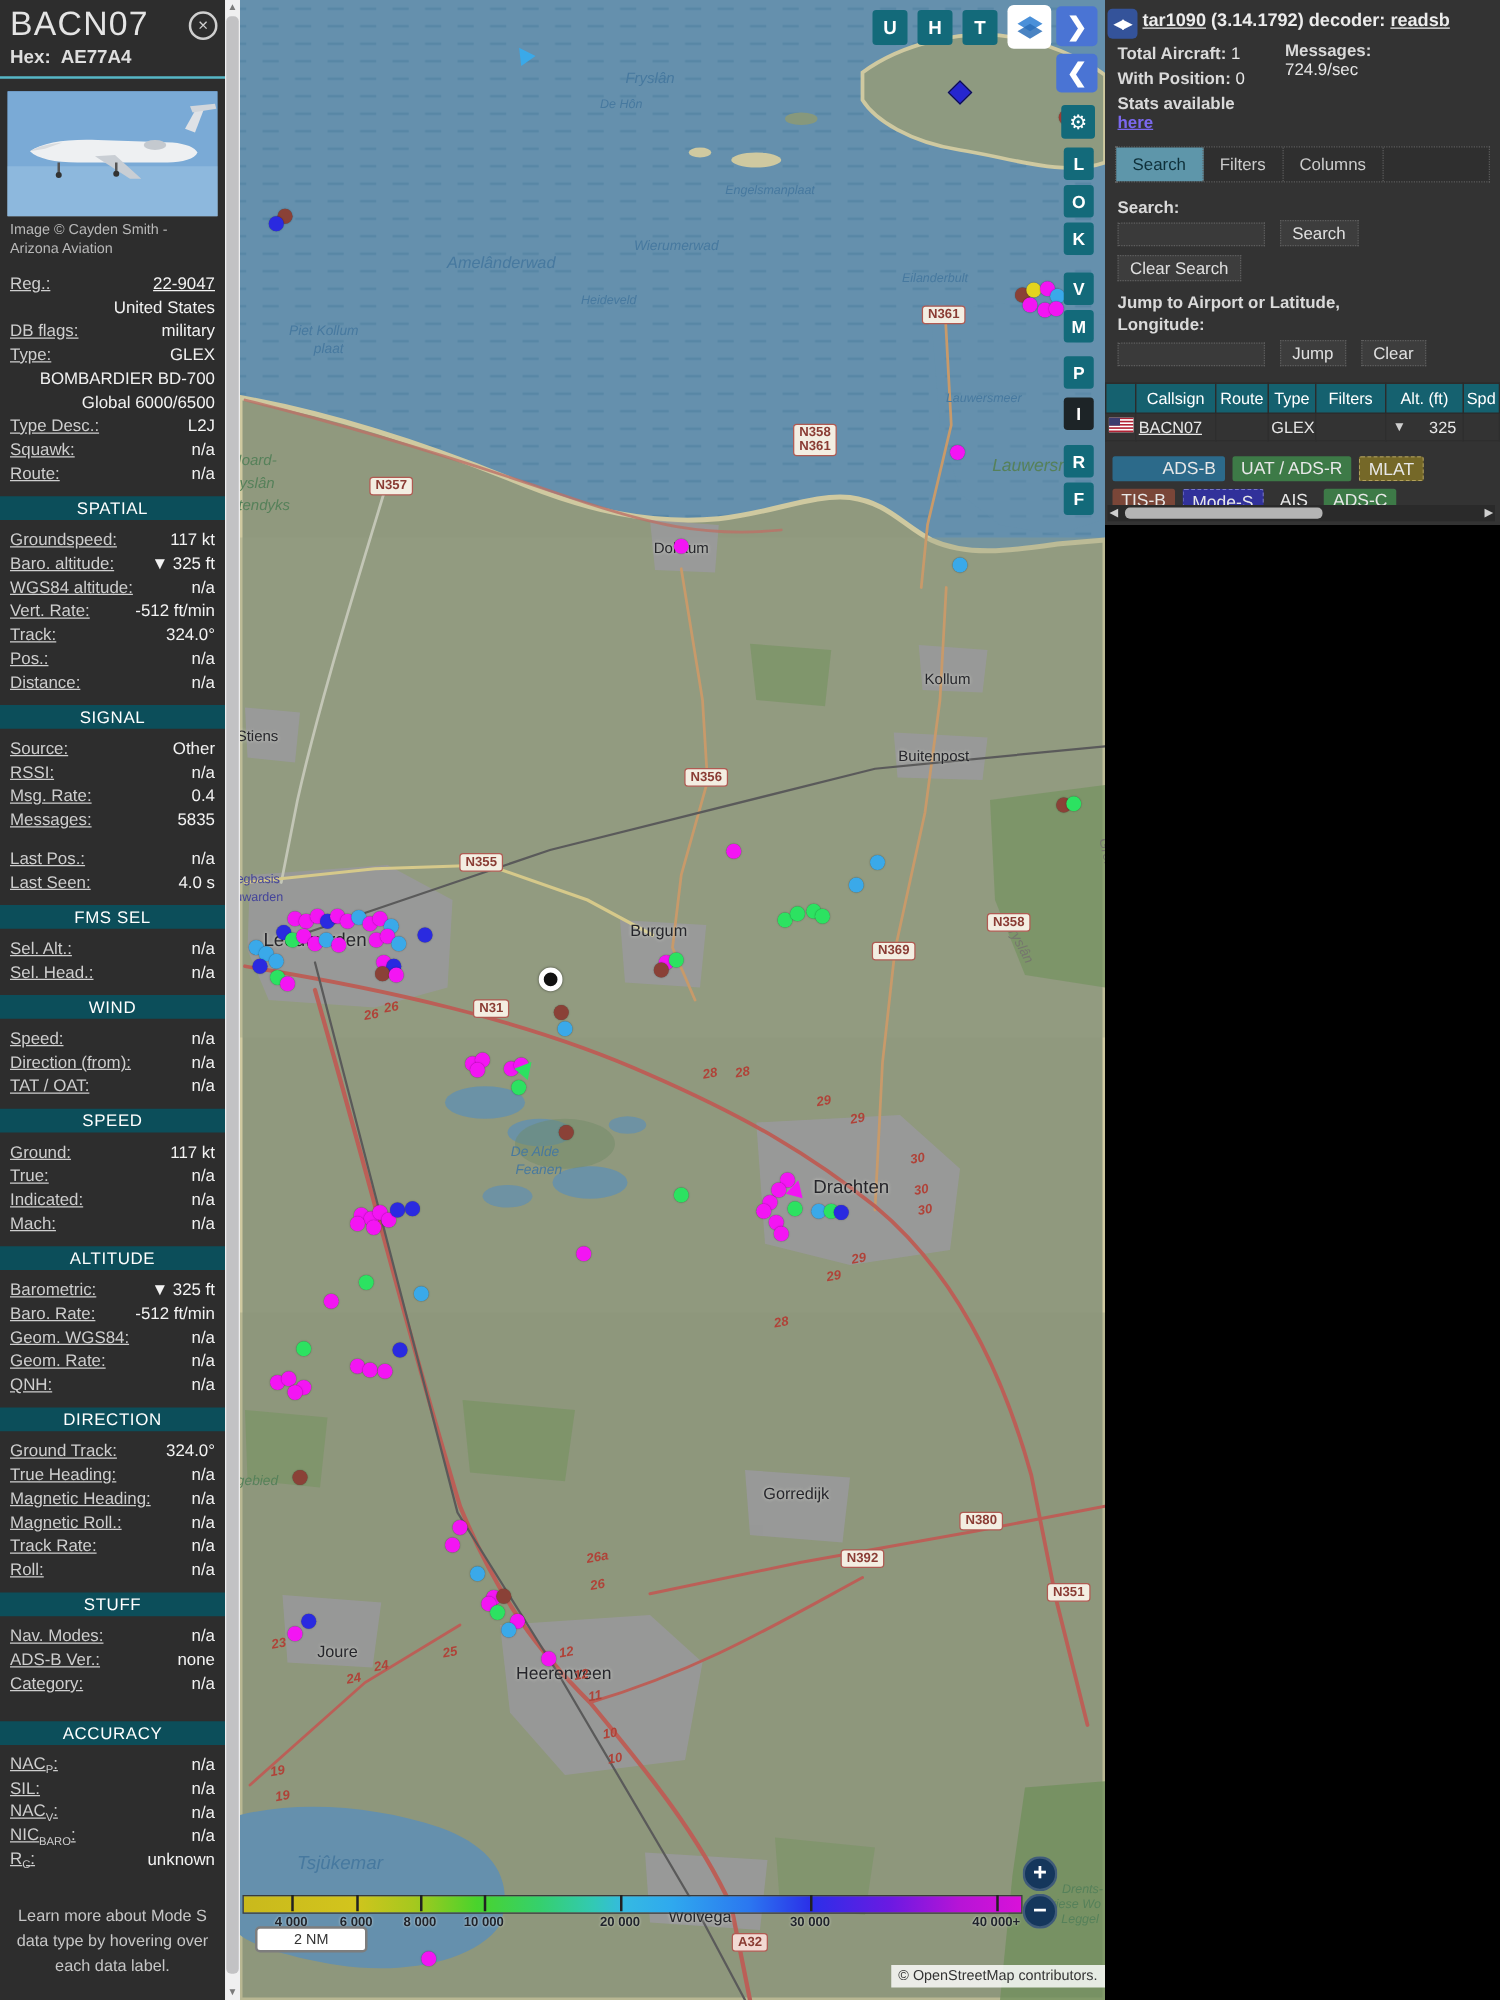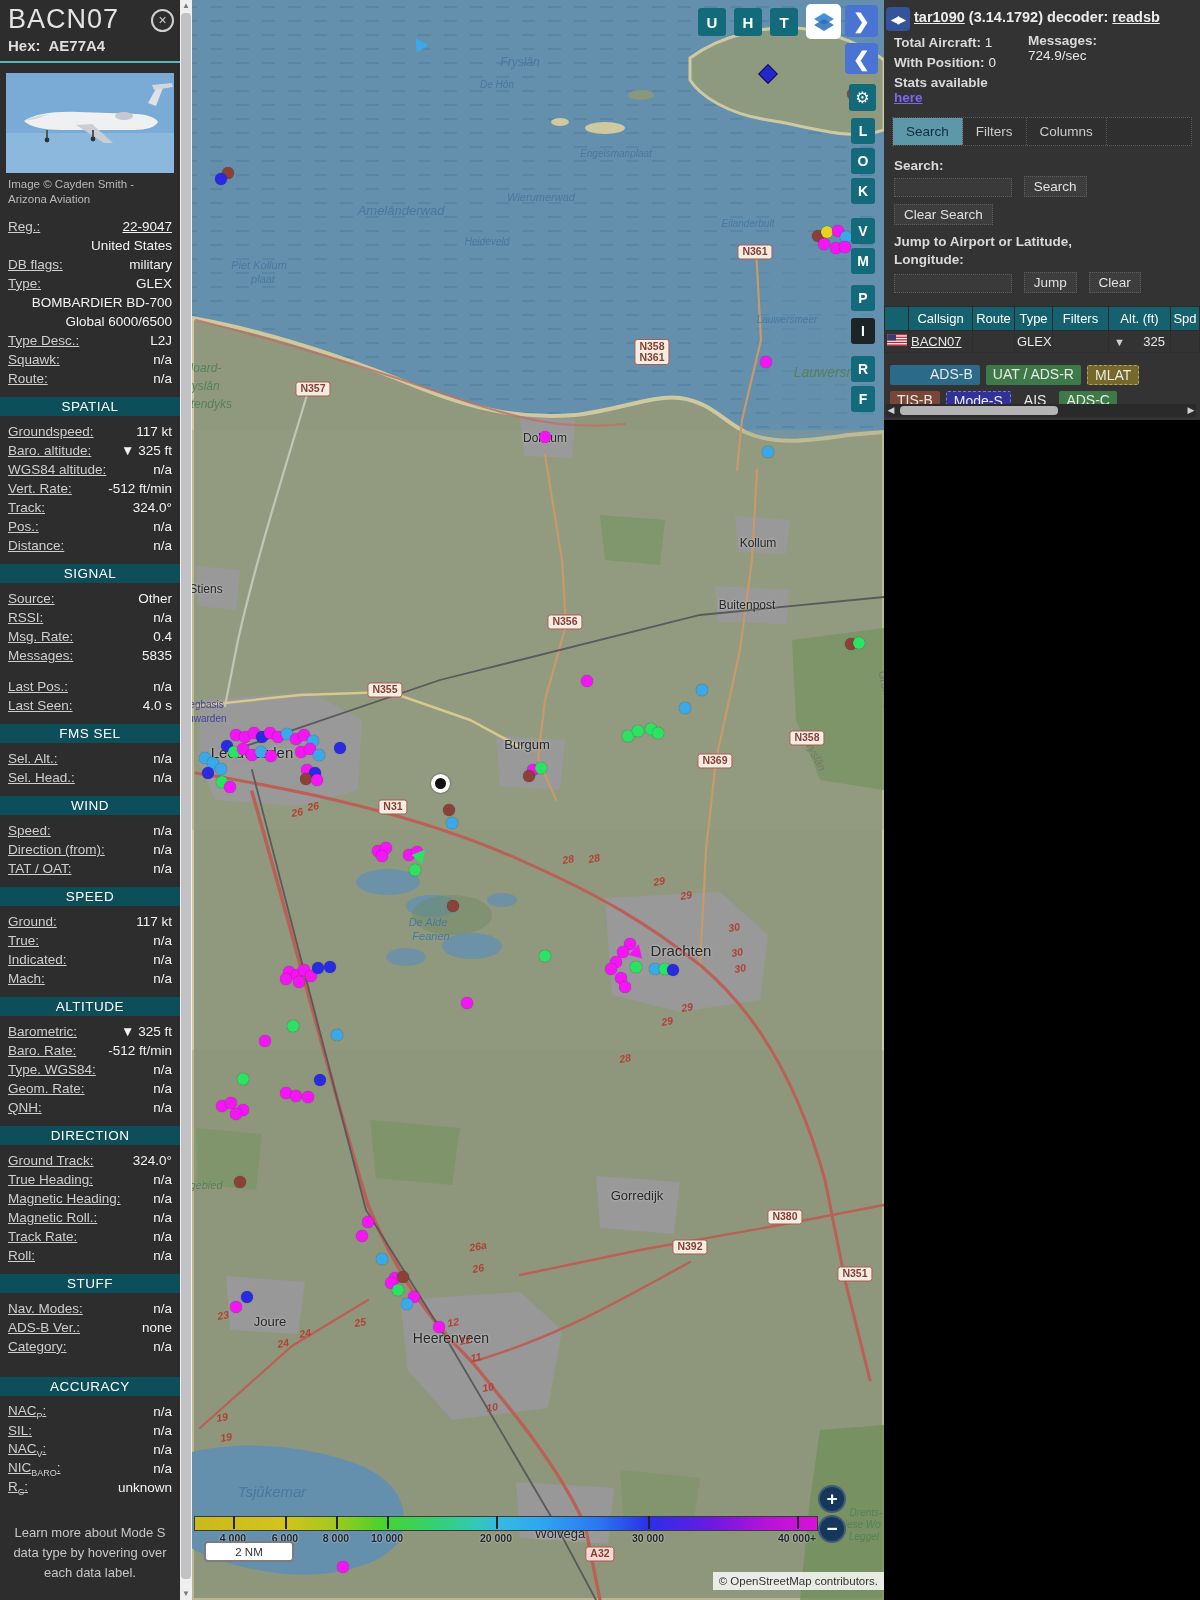--- a/index.html
+++ b/index.html
@@ -278,21 +278,21 @@
         <div class="sb-sec">ALTITUDE</div>
         <div class="sb-row">
           <div class="lab">Barometric:</div>
           <div class="val">▼ 325 ft</div>
         </div>
         <div class="sb-row">
           <div class="lab">Baro. Rate:</div>
           <div class="val">-512 ft/min</div>
         </div>
         <div class="sb-row">
-          <div class="lab">Type. WGS84:</div>
+          <div class="lab">Geom. WGS84:</div>
           <div class="val">n/a</div>
         </div>
         <div class="sb-row">
           <div class="lab">Geom. Rate:</div>
           <div class="val">n/a</div>
         </div>
         <div class="sb-row">
           <div class="lab">QNH:</div>
           <div class="val">n/a</div>
         </div>

